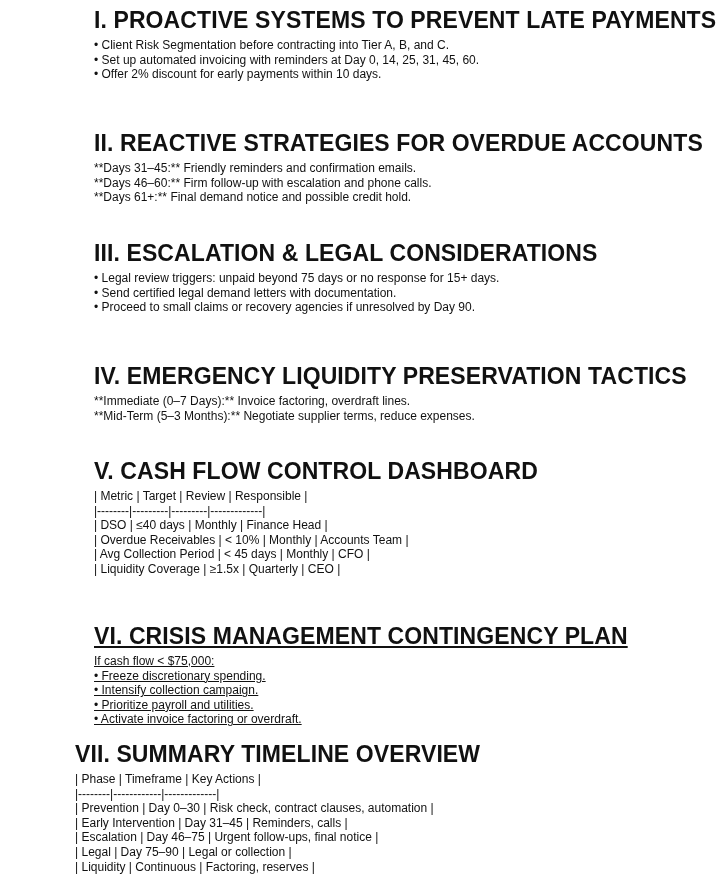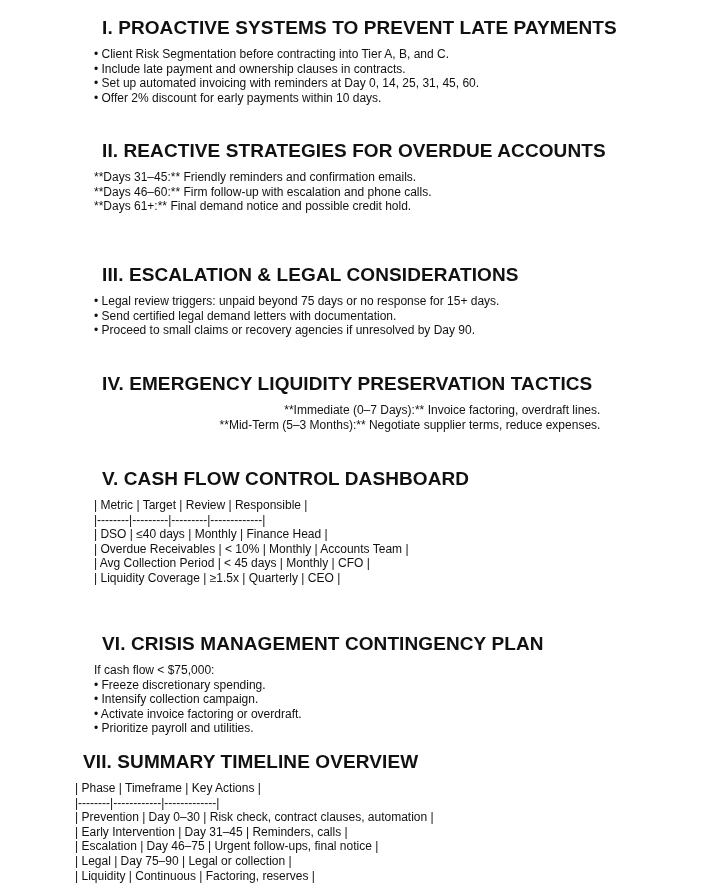--- a/index.html
+++ b/index.html
@@ -4,87 +4,86 @@
   <style>
     html, body { margin: 0; padding: 0; background: #ffffff; }
     body {
       width: 720px; height: 896px; overflow: hidden; position: relative;
       font-family: "Liberation Sans", sans-serif; color: #111111;
     }
     .section { position: absolute; left: 94px; }
     .section.vii { left: 75px; }
     .heading {
       font-family: "Liberation Sans", sans-serif;
-      font-weight: bold; font-size: 19px; letter-spacing: 0.1px;
-      margin: 8px; line-height: 22px; color: #111111; white-space: nowrap;
+      font-weight: bold; font-size: 23px; letter-spacing: 0.1px;
+      margin: 0; line-height: 22px; color: #111111; white-space: nowrap;
     }
     .lines { margin-top: 7px; }
     .line {
       font-size: 12px; line-height: 14.6px; white-space: nowrap; color: #111111;
     }
   </style>
 </head>
 <body>
 
 <div class="section" style="top:9px;">
   <h2 class="heading">I. PROACTIVE SYSTEMS TO PREVENT LATE PAYMENTS</h2>
   <div class="lines">
     <div class="line">• Client Risk Segmentation before contracting into Tier A, B, and C.</div>
-    <div class="line">• Include late payment and ownership clauses in contracts.</div>
     <div class="line">• Set up automated invoicing with reminders at Day 0, 14, 25, 31, 45, 60.</div>
     <div class="line">• Offer 2% discount for early payments within 10 days.</div>
   </div>
 </div>
 
 <div class="section" style="top:132px;">
   <h2 class="heading">II. REACTIVE STRATEGIES FOR OVERDUE ACCOUNTS</h2>
   <div class="lines">
     <div class="line">**Days 31–45:** Friendly reminders and confirmation emails.</div>
     <div class="line">**Days 46–60:** Firm follow-up with escalation and phone calls.</div>
     <div class="line">**Days 61+:** Final demand notice and possible credit hold.</div>
   </div>
 </div>
 
-<div class="section" style="top:256px;">
+<div class="section" style="top:242px;">
   <h2 class="heading">III. ESCALATION &amp; LEGAL CONSIDERATIONS</h2>
   <div class="lines">
     <div class="line">• Legal review triggers: unpaid beyond 75 days or no response for 15+ days.</div>
     <div class="line">• Send certified legal demand letters with documentation.</div>
     <div class="line">• Proceed to small claims or recovery agencies if unresolved by Day 90.</div>
   </div>
 </div>
 
-<div class="section" style="top:365px;text-align:right;">
+<div class="section" style="top:365px;">
   <h2 class="heading">IV. EMERGENCY LIQUIDITY PRESERVATION TACTICS</h2>
   <div class="lines">
     <div class="line">**Immediate (0–7 Days):** Invoice factoring, overdraft lines.</div>
     <div class="line">**Mid-Term (5–3 Months):** Negotiate supplier terms, reduce expenses.</div>
   </div>
 </div>
 
 <div class="section" style="top:460px;">
   <h2 class="heading">V. CASH FLOW CONTROL DASHBOARD</h2>
   <div class="lines">
     <div class="line">| Metric | Target | Review | Responsible |</div>
     <div class="line">|--------|---------|---------|-------------|</div>
     <div class="line">| DSO | ≤40 days | Monthly | Finance Head |</div>
     <div class="line">| Overdue Receivables | &lt; 10% | Monthly | Accounts Team |</div>
     <div class="line">| Avg Collection Period | &lt; 45 days | Monthly | CFO |</div>
     <div class="line">| Liquidity Coverage | ≥1.5x | Quarterly | CEO |</div>
   </div>
 </div>
 
-<div class="section" style="top:625px;">
+<div class="section" style="top:625px;text-decoration:underline;">
   <h2 class="heading">VI. CRISIS MANAGEMENT CONTINGENCY PLAN</h2>
   <div class="lines">
     <div class="line">If cash flow &lt; $75,000:</div>
     <div class="line">• Freeze discretionary spending.</div>
     <div class="line">• Intensify collection campaign.</div>
+    <div class="line">• Prioritize payroll and utilities.</div>
     <div class="line">• Activate invoice factoring or overdraft.</div>
-    <div class="line">• Prioritize payroll and utilities.</div>
   </div>
 </div>
 
 <div class="section vii" style="top:743px;">
   <h2 class="heading">VII. SUMMARY TIMELINE OVERVIEW</h2>
   <div class="lines">
     <div class="line">| Phase | Timeframe | Key Actions |</div>
     <div class="line">|--------|------------|-------------|</div>
     <div class="line">| Prevention | Day 0–30 | Risk check, contract clauses, automation |</div>
     <div class="line">| Early Intervention | Day 31–45 | Reminders, calls |</div>

